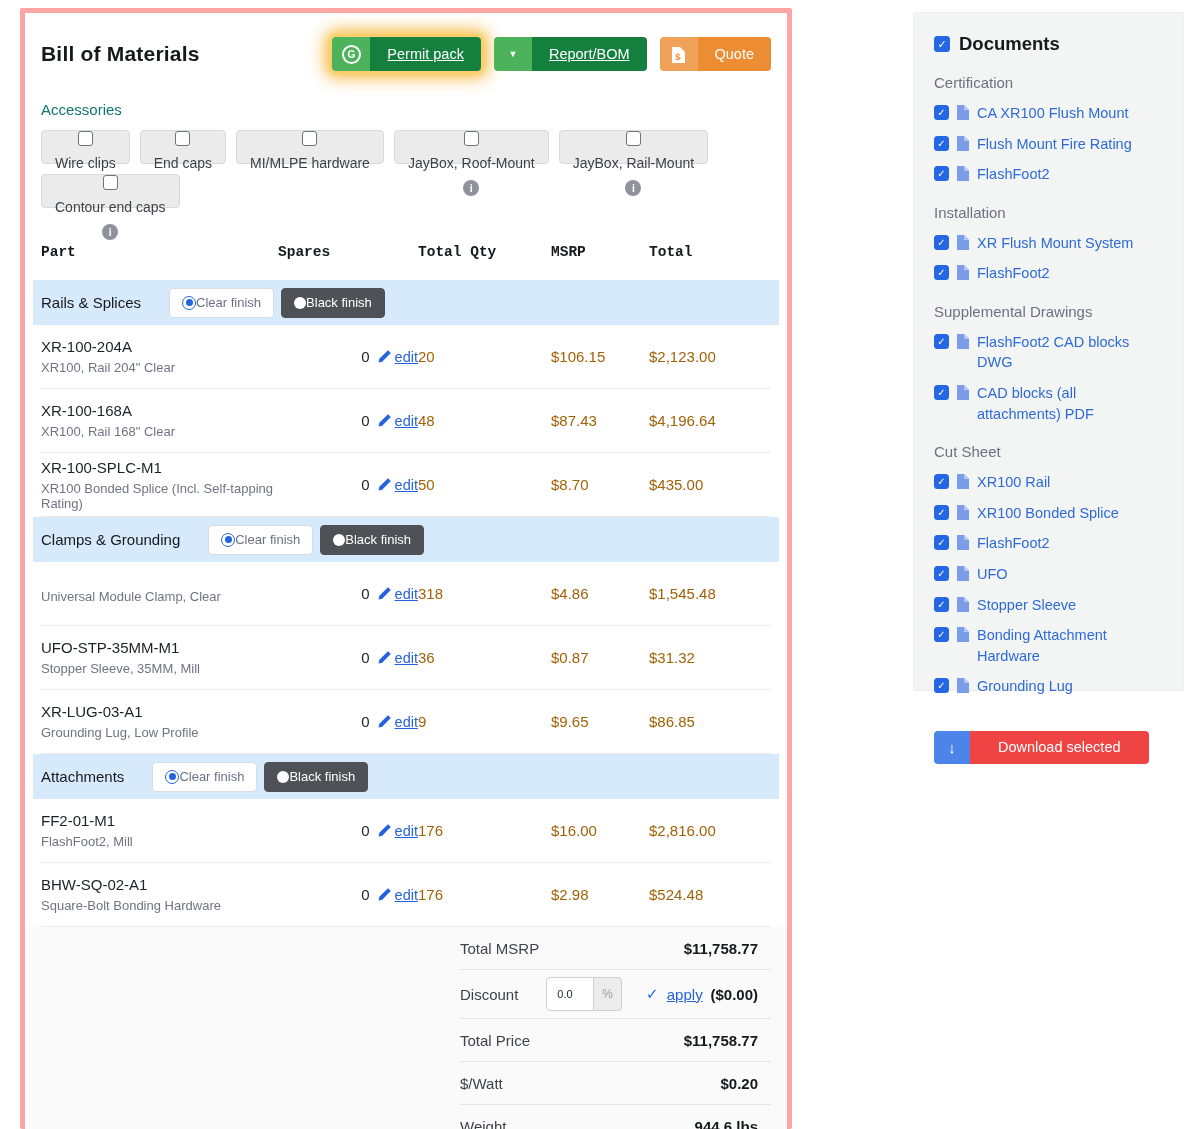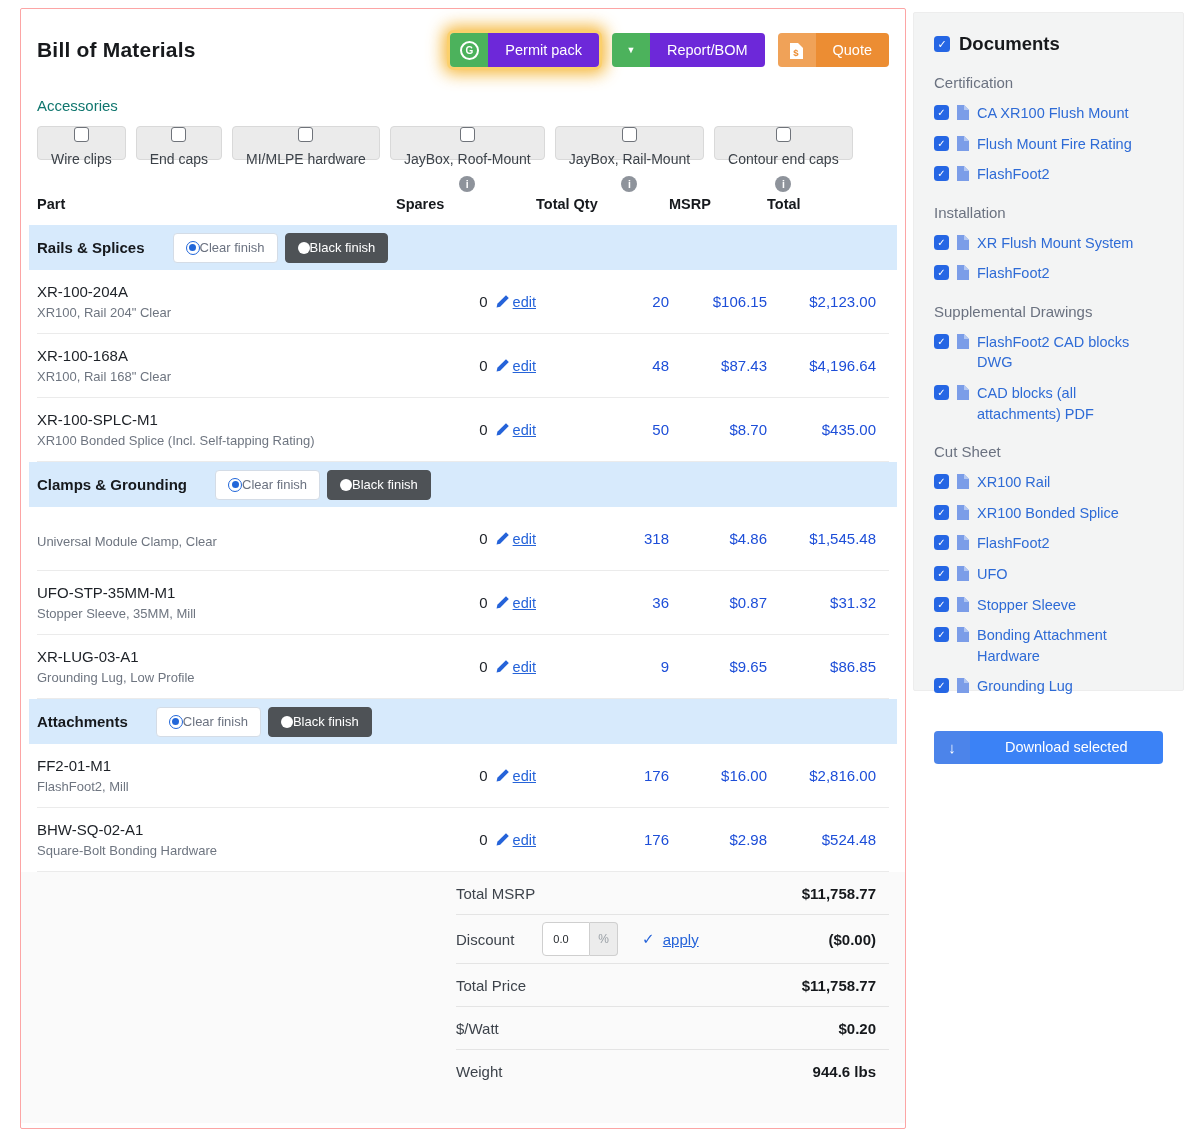--- a/index.html
+++ b/index.html
@@ -1,62 +1,62 @@
 <!DOCTYPE html>
 <html><head>
 <meta charset="utf-8">
 <style>
   * { box-sizing: border-box; margin: 0; padding: 0; }
   html,body { width:1200px; background:#ffffff; font-family:"Liberation Sans","DejaVu Sans",sans-serif; }
   body { position:relative; height:1129px; }
 
   .card { position:absolute; border-radius:2px; }
-  .main-card { left:20px; top:8px; width:886px; height:1121px; background:#fff; border:1px solid #fca5a5; padding:0 16px; }
+  .main-card { left:20px; top:8px; width:772px; height:1121px; background:#fff; border:5px solid #fca5a5; padding:0 16px; }
   .side-card { left:913px; top:12px; width:271px; height:679px; background:#f3f4f4; border:1px solid #ededed; padding:20px 20px 24px; }
 
   
   .card-head { display:flex; align-items:center; justify-content:space-between; margin-top:24px; }
   .page-title { font-size:21px; font-weight:600; color:#17191c; letter-spacing:.2px; }
   .toolbar { display:flex; gap:13px; align-items:center; }
   .btn { display:inline-flex; align-items:stretch; border:none; border-radius:4px; overflow:hidden; height:34px; cursor:pointer; font-size:14.5px; color:#fff; padding:0; font-family:inherit; }
   .btn .seg-icon { width:38px; display:flex; align-items:center; justify-content:center; }
   .btn .seg-label { padding:0 17px; display:flex; align-items:center; white-space:nowrap; }
   .btn-green .seg-icon { background:#4cb25c; }
-  .btn-green .seg-label { background:#6d28d9; }
+  .btn-green .seg-label { background:#15803d;text-decoration:underline; }
   .btn-orange .seg-icon { background:#f0a258; }
   .btn-orange .seg-label { background:#ec8d33; }
   .glow { box-shadow:0 0 0 3px #fbd06c, 0 0 16px 7px rgba(243,166,13,.8); }
   .g-ring { width:19px; height:19px; border:2px solid #fff; border-radius:50%; display:flex; align-items:center; justify-content:center; font-size:10px; font-weight:700; color:#fff; }
   .caret { font-size:9px; line-height:1; }
 
   
   .acc-label { margin-top:30px; font-size:15px; color:#0f766e; }
   .chips { display:flex; flex-wrap:wrap; gap:10px; margin-top:12px; max-width:830px; }
   .chip { display:inline-flex; align-items:center; gap:9px; background:#ebebeb; border:1px solid #d9d9d9; border-radius:4px; height:34px; padding:0 13px; font-size:14px; color:#3c4249; cursor:pointer;flex-direction:column; }
   .cb-empty { width:15px; height:15px; border:1.5px solid #6f737a; border-radius:3px; background:#fff; flex:none; }
   .info { width:16px; height:16px; border-radius:50%; background:#8e939b; color:#fff; font-size:10.5px; font-weight:700; display:flex; align-items:center; justify-content:center; flex:none; }
 
   
   .bom-table { margin-top:10px; }
   .cols { display:grid; grid-template-columns:1fr 140px 133px 98px 109px; align-items:center; padding-right:13px; }
-  .thead { padding-top:26px; padding-bottom:13px; font-weight:700; font-size:14.5px; color:#16191d; }
+  .thead { padding-top:26px; padding-bottom:20px; font-weight:700; font-size:14.5px; color:#16191d;font-family:Liberation Mono, monospace; }
   .h-right { text-align:left; }
   .band { height:45px; display:flex; align-items:center; background:#d7eafc; margin:0 -8px; padding:0 8px; }
-  .band-name { font-size:15px; font-weight:700; color:#16191d; margin-right:28px; }
+  .band-name { font-size:15px; font-weight:400; color:#16191d; margin-right:28px; }
   .finish-group { display:flex; gap:7px; }
   .finish-btn { display:inline-flex; align-items:center; height:30px; padding:0 12px; border-radius:4px; font-size:13px; cursor:pointer; font-family:inherit; }
   .finish-clear { background:#fff; border:1px solid #d4dce6; color:#6b7280; }
   .finish-black { background:#4e5256; border:1px solid #4e5256; color:#fff; }
   .radio-sel { width:14px; height:14px; border-radius:50%; border:1.5px solid #2166d9; position:relative; flex:none; }
   .radio-sel::after { content:""; position:absolute; inset:2.5px; background:#2166d9; border-radius:50%; }
   .dot-white { width:12px; height:12px; background:#fff; border-radius:50%; flex:none; }
   .trow { height:64px; border-bottom:1px solid #ebebeb; }
   .part-num { font-size:15px; color:#1d2127; }
   .part-desc { font-size:13px; color:#6e7580; margin-top:5px; }
-  .cell-num { font-size:15px; color:#1d4ed8; text-align:right; }
+  .cell-num { font-size:15px; color:#a16207; }
   .spares-cell { display:flex; justify-content:flex-end; align-items:center; gap:7px; }
   .spares-zero { font-size:15px; color:#1d2127; }
   .edit-link { display:inline-flex; align-items:center; gap:3px; color:#2563d9; font-size:14.5px; text-decoration:none; cursor:pointer; }
   .edit-link .txt { text-decoration:underline; }
 
   
   .summary { margin:0 -16px; padding:0 16px 30px 435px; background:#fafafa; }
   .srow { display:flex; align-items:center; min-height:43px; border-bottom:1px solid #e4e4e4; padding-right:13px; font-size:15px; color:#3d434b; }
   .srow:last-child { border-bottom:none; }
   .sval { margin-left:auto; font-weight:700; color:#15181c; }
@@ -71,21 +71,21 @@
   .docs-title { display:flex; align-items:center; gap:9px; font-size:18.5px; font-weight:600; color:#17191c; }
   .cb-blue { width:15px; height:15px; background:#2566e4; border-radius:3.5px; color:#fff; display:flex; align-items:center; justify-content:center; font-size:10px; font-weight:700; flex:none; cursor:pointer; }
   .cb-blue-lg { width:16px; height:16px; font-size:11px; }
   .doc-section-title { color:#6b7280; font-size:15px; margin:19px 0 12px; }
   .doc-item { display:flex; align-items:flex-start; gap:8px; margin-bottom:10px; }
   .doc-item .cb-blue { margin-top:2px; }
   .file-icon { flex:none; margin-top:2px; line-height:0; }
   .doc-link { color:#2e6bd6; font-size:14.5px; line-height:1.42; text-decoration:none; cursor:pointer; }
   .dl-btn { margin-top:24px; height:33px; font-size:14.5px; }
   .btn-blue .seg-icon { background:#4c84ea; width:36px; }
-  .btn-blue .seg-label { background:#3b82f6; padding:0 35px; }
+  .btn-blue .seg-label { background:#ef4444; padding:0 28px; }
   .arrow-dn { font-size:15px; font-weight:700; }
 </style>
 </head>
 <body>
 
 <div class="card main-card">
 
   <div class="card-head">
     <h1 class="page-title">Bill of Materials</h1>
     <div class="toolbar">

